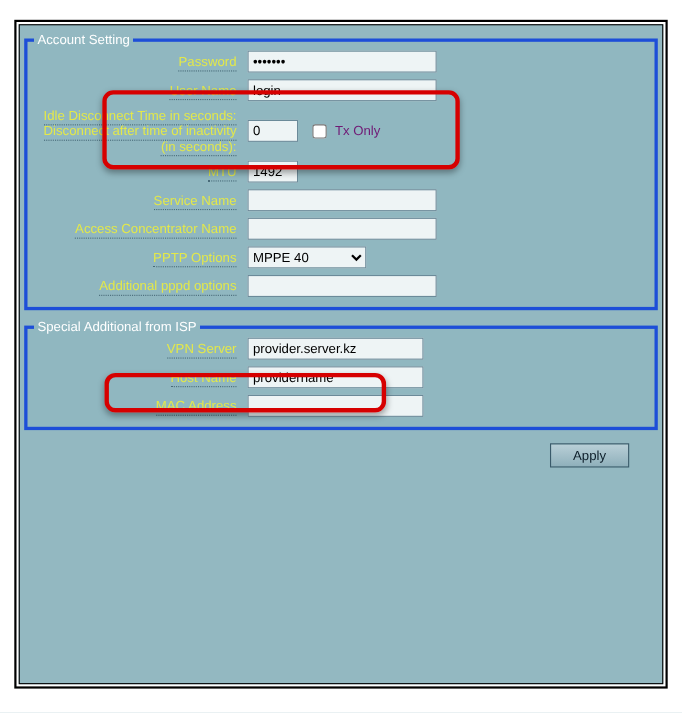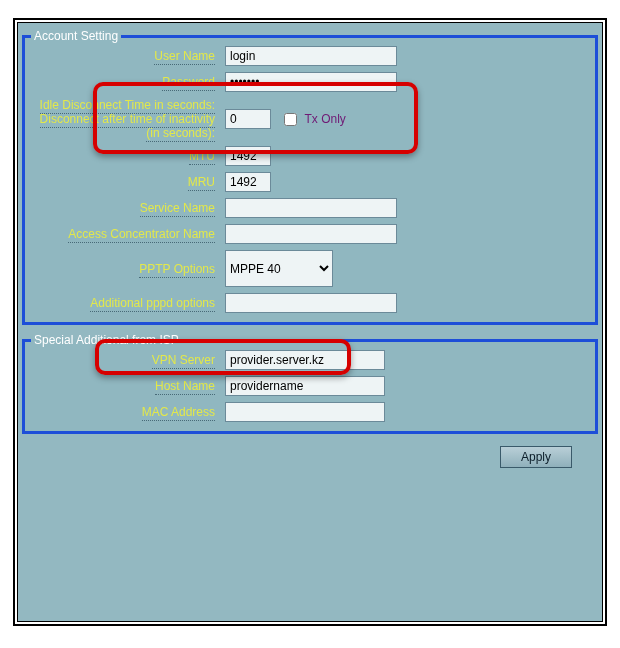--- a/index.html
+++ b/index.html
@@ -57,21 +57,21 @@
     border: 1px solid #6b8a99;
     background: #eef4f5;
     height: 20px;
   }
   .wide { width: 172px; }
   .narrow { width: 46px; }
   .xwide { width: 160px; }
   select {
     font-family: Arial, sans-serif;
     font-size: 12px;
-    height: 37px;
+    height: 20px;
     border: 1px solid #6b8a99;
     background: #eef4f5;
     width: 108px;
   }
   input[type=checkbox], input[type=radio] { vertical-align: middle; margin: 0 4px 0 0; }
   .chk-label { color: #701a75; font-size: 12px; }
   .radio-label { color: #0a1c28; font-size: 12px; margin-right: 8px; }
 
   .highlight {
     position: absolute;
@@ -102,42 +102,38 @@
 <body>
 
 <div class="outer">
   <div class="inner">
 
     <fieldset>
       <legend>Account Setting</legend>
       <table>
         <tbody>
             <tr>
+          <td class="lbl"><span>Password</span></td>
+          <td class="ctrl"><input type="password" class="wide" value="•••••••" style=""></td>
+        </tr>
+        <tr>
           <td class="lbl"><span>User Name</span></td>
           <td class="ctrl"><input type="text" class="wide" value="login" style=""></td>
-        </tr>
-        <tr>
-          <td class="lbl"><span>Password</span></td>
-          <td class="ctrl"><input type="password" class="wide" value="•••••••" style=""></td>
         </tr>
         <tr>
           <td class="lbl"><span>Idle Disconnect Time in seconds: Disconnect after time of inactivity (in seconds):</span></td>
           <td class="ctrl">
             <input type="text" class="narrow" value="0" style="">
             &nbsp;&nbsp;
             <input type="checkbox" style="">
             <span class="chk-label">Tx Only</span>
           </td>
         </tr>
         <tr>
           <td class="lbl"><span>MTU</span></td>
-          <td class="ctrl"><input type="text" class="narrow" value="1492" style=""></td>
-        </tr>
-        <tr>
-          <td class="lbl"><span>MRU</span></td>
           <td class="ctrl"><input type="text" class="narrow" value="1492" style=""></td>
         </tr>
         <tr>
           <td class="lbl"><span>Service Name</span></td>
           <td class="ctrl"><input type="text" class="wide" value="" style=""></td>
         </tr>
         <tr>
           <td class="lbl"><span>Access Concentrator Name</span></td>
           <td class="ctrl"><input type="text" class="wide" value="" style=""></td>
         </tr>

